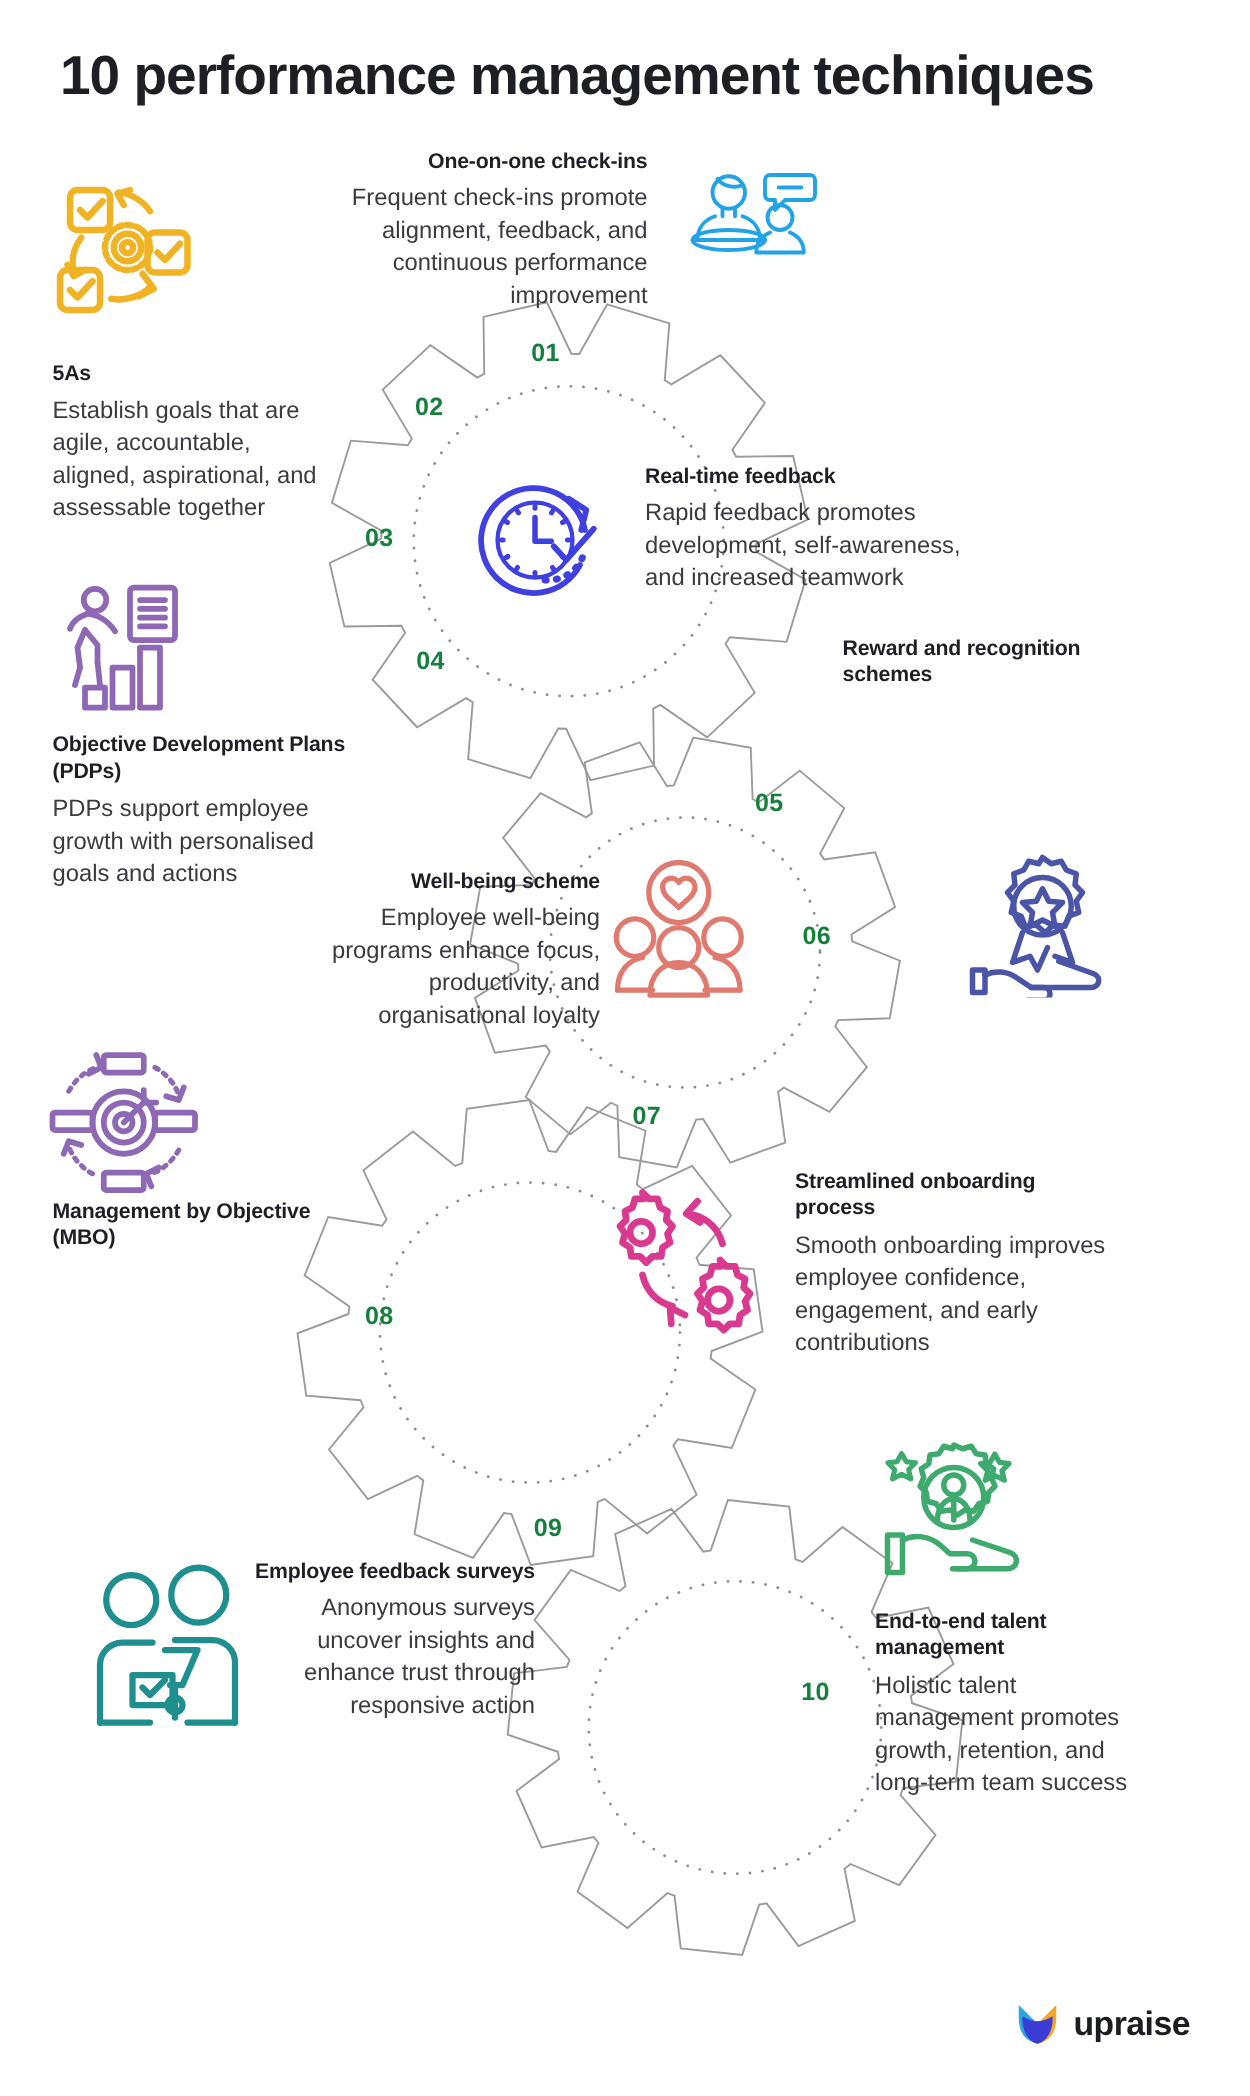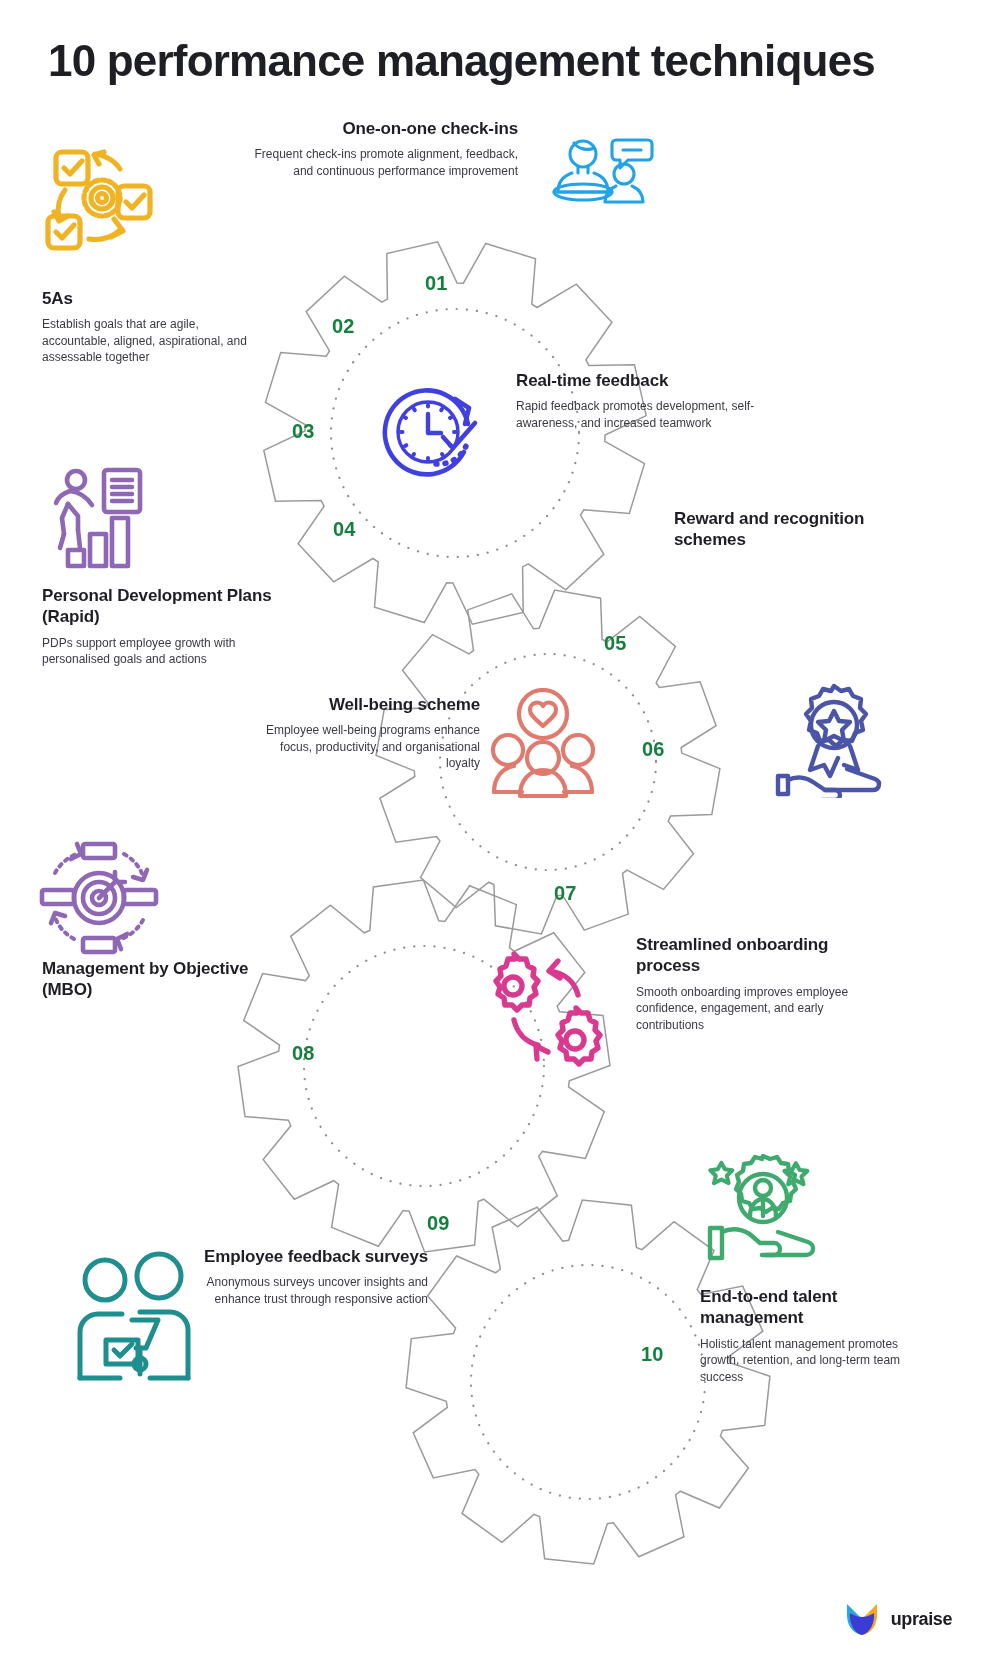--- a/index.html
+++ b/index.html
@@ -39,36 +39,36 @@
   .block { position: absolute; }
   .block .ttl {
     font-size: 17px;
     font-weight: 700;
     color: #1e1e26;
     line-height: 1.26;
     letter-spacing: -0.15px;
     margin-bottom: 7px;
   }
   .block .desc {
-    font-size: 12px;
+    font-size: 19px;
     font-weight: 400;
     color: #3a3a42;
     line-height: 1.37;
   }
   .block.right-al { text-align: right; }
 
   .icon-box { position: absolute; }
 
   #logo {
     position: absolute;
     right: 48px; bottom: 38px;
     display: flex; align-items: center; gap: 9px;
   }
   #logo .lg-text {
-    font-size: 18px; font-weight: 700;
+    font-size: 27px; font-weight: 700;
     color: #1b1b22; letter-spacing: -0.4px;
   }
 </style>
 </head>
 <body>
 
 <h1 id="page-title">10 performance management techniques</h1>
 
 <svg class="gear-layer" viewBox="0 0 1000 1677" xmlns="http://www.w3.org/2000/svg">
   <defs>
@@ -115,21 +115,21 @@
       <circle cx="588" cy="1382" r="117" fill="none" stroke="#8d8d8d" stroke-width="2.2" stroke-linecap="round" stroke-dasharray="0.1 10"></circle>
     </g>
 </svg>
 
 <div class="num" style="left:425px; top:272px;">01</div>
 <div class="num" style="left:332px; top:315px;">02</div>
 <div class="num" style="left:292px; top:420px;">03</div>
 <div class="num" style="left:333px; top:518px;">04</div>
 <div class="num" style="left:604px; top:632px;">05</div>
 <div class="num" style="left:642px; top:738px;">06</div>
-<div class="num" style="left:506px; top:882px;margin-left:48px;">07</div>
+<div class="num" style="left:506px; top:882px;">07</div>
 <div class="num" style="left:292px; top:1042px;">08</div>
 <div class="num" style="left:427px; top:1196px;margin-top:16px;">09</div>
 <div class="num" style="left:641px; top:1343px;">10</div>
 
 <div class="block right-al" style="left:250px; top:118px; width:268px;">
   <div class="ttl">One-on-one check-ins</div>
   <div class="desc">Frequent check-ins promote alignment, feedback, and continuous performance improvement</div>
 </div>
 <div class="icon-box" style="left:548px; top:126px;">
   <svg width="108" height="92" viewBox="0 0 108 92" fill="none" stroke="#22a3e8" stroke-width="3.1" stroke-linecap="round" stroke-linejoin="round">
@@ -199,21 +199,21 @@
     <path d="M22 38l10 12 0 14"></path>
     <path d="M18 68l-4 14M32 64l2 18"></path>
     <rect x="22" y="84" width="16" height="16"></rect>
     <rect x="44" y="68" width="16" height="32"></rect>
     <rect x="66" y="52" width="16" height="48"></rect>
     <rect x="58" y="4" width="36" height="42" rx="3"></rect>
     <path d="M66 14h20M66 21h20M66 28h20M66 35h20"></path>
   </svg>
 </div>
 <div class="block" style="left:42px; top:585px; width:250px;">
-  <div class="ttl">Personal Development Plans (Rapid)</div>
+  <div class="ttl">Objective Development Plans (PDPs)</div>
   <div class="desc">PDPs support employee growth with personalised goals and actions</div>
 </div>
 
 <div class="block" style="left:674px; top:508px; width:230px;">
   <div class="ttl">Reward and recognition schemes</div>
 </div>
 <div class="icon-box" style="left:772px; top:680px;">
   <svg width="128" height="118" viewBox="0 0 128 118" fill="none" stroke="#4a55a8" stroke-width="4.4" stroke-linecap="round" stroke-linejoin="round">
     <path d="M62 6l7 5 8-2 4 7 8 3-1 9 6 6-5 7 2 9-8 3-3 8-9-1-7 6-7-6-9 1-3-8-8-3 2-9-5-7 6-6-1-9 8-3 4-7 8 2z"></path>
     <circle cx="62" cy="45" r="23"></circle>

